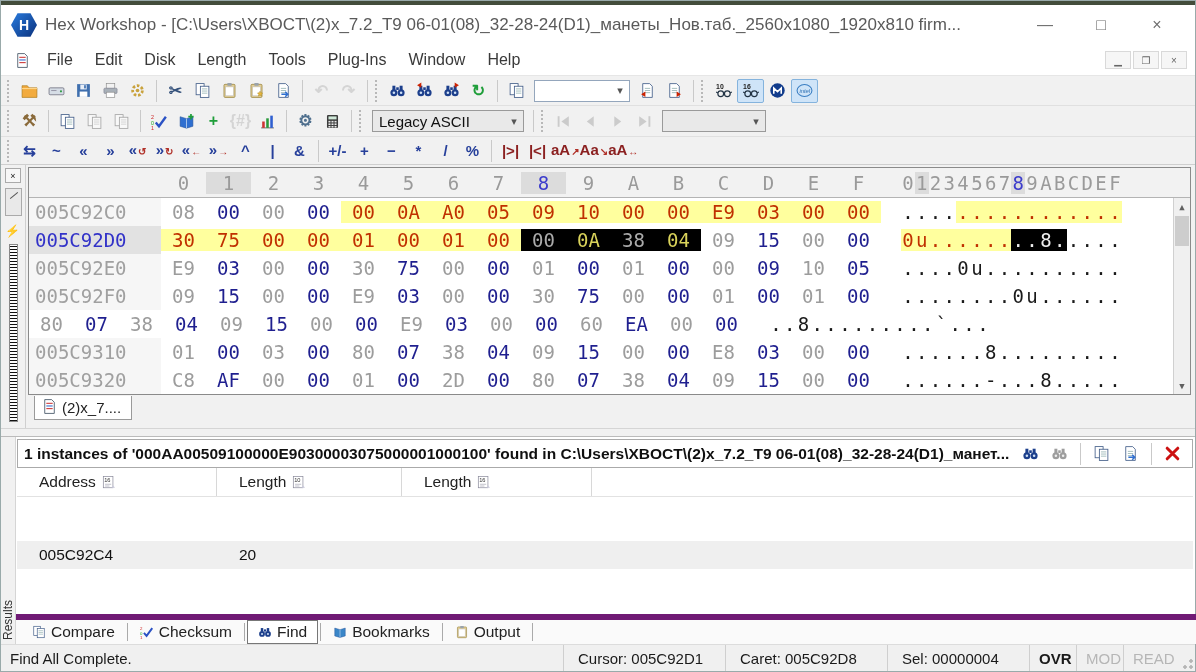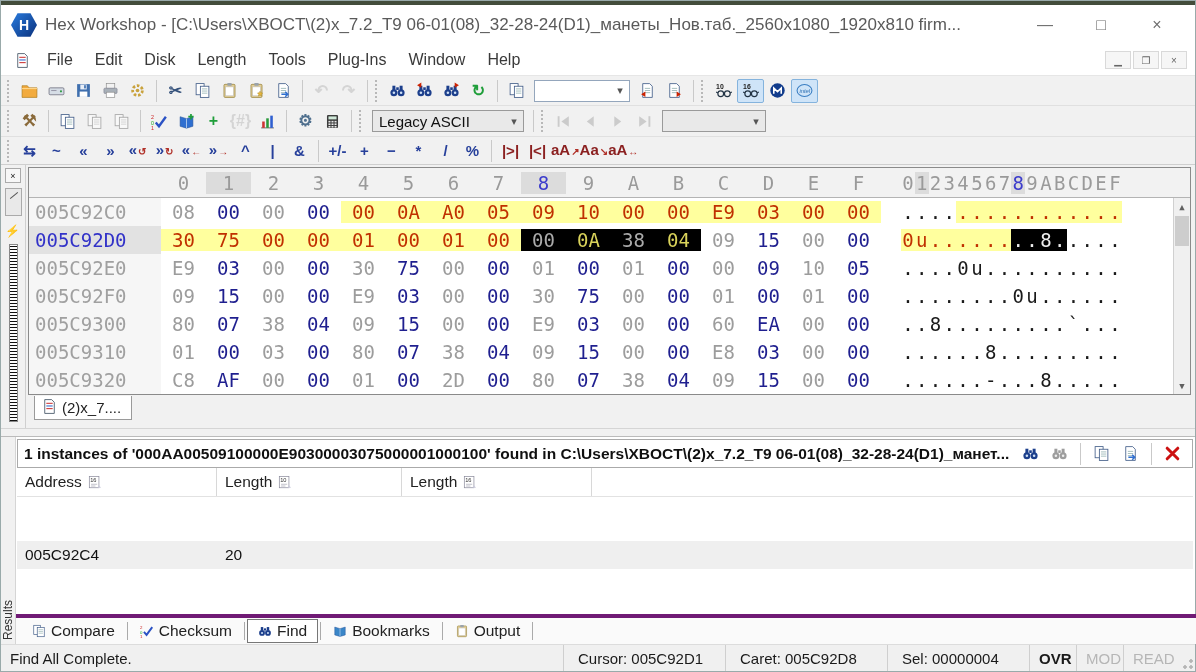--- a/index.html
+++ b/index.html
@@ -89,25 +89,25 @@
   .results { flex:1; display:flex; background:#fff; border-top:1px solid #bbb; }
   .resstrip { width:21px; background:#f1f1f1; border-right:1px solid #d5d5d5; display:flex; align-items:flex-end; justify-content:center; padding-bottom:4px; }
   .resstrip-label { writing-mode:vertical-rl; transform:rotate(180deg); font-size:12px; color:#333; }
   .resmain { flex:1; display:flex; flex-direction:column; }
   .reshdr { height:29px; border:1px solid #aaa; margin:2px 3px 0 1px; background:#fff; display:flex; align-items:center;
     padding:0 6px; font-size:15.5px; font-weight:bold; color:#101010; }
   .reshdr .htxt { white-space:nowrap; overflow:hidden; flex:1; }
   .reshdr .hicons { display:flex; align-items:center; gap:2px; margin-left:8px; }
   .restable { margin:0 3px 0 1px; }
   .rth { display:flex; height:29px; border-bottom:1px solid #e2e2e2; align-items:center; font-size:15.5px; color:#222; }
-  .rth .cell, .rtr .cell { padding-left:8px; display:flex; align-items:center; gap:6px; height:100%; border-right:1px solid #d8d8d8; }
+  .rth .cell, .rtr .cell { padding-left:22px; display:flex; align-items:center; gap:6px; height:100%; border-right:1px solid #d8d8d8; }
   .rtr { display:flex; height:28px; background:#efefef; align-items:center; font-size:15.5px; color:#111;margin-top:44px; }
   .rtr .cell { border-right:none; }
   .resfill { flex:1; }
-  .restabs { height:30px; display:flex; align-items:center; border-top:4px solid #701a75; background:#fafafa; padding-left:6px; font-size:15.5px; color:#222; }
+  .restabs { height:30px; display:flex; align-items:center; border-top:6px solid #701a75; background:#fafafa; padding-left:6px; font-size:15.5px; color:#222; }
   .rtab { display:flex; align-items:center; gap:5px; padding:3px 10px; }
   .rtab.active { background:#fff; border:1px solid #777; padding:2px 10px; }
   .rtsep { width:1px; height:18px; background:#aaa; margin:0 2px; }
 
   .statusbar { height:27px; background:#f0f0f0; border-top:1px solid #dcdcdc; display:flex; align-items:center; font-size:15px; color:#1a1a1a; }
   .statusbar .msg { flex:1; padding-left:9px; }
   .seg { border-left:1px solid #cfcfcf; height:100%; display:flex; align-items:center; padding-left:14px; }
   .seg.cursorw { width:162px; } .seg.caretw { width:162px; } .seg.selw { width:142px; }
   .seg.mode { width:47px; padding-left:9px; font-weight:bold; }
   .seg.mode.inactive { color:#b6b6b6; font-weight:normal; }
@@ -660,21 +660,20 @@
                 <span class="ac">0</span>
                 <span class="ac">u</span>
                 <span class="ac">.</span>
                 <span class="ac">.</span>
                 <span class="ac">.</span>
                 <span class="ac">.</span>
                 <span class="ac">.</span>
                 <span class="ac">.</span>
               </div>
               <div class="hexrow">
-                <span class="addr">005C9300</span>
                 <span class="b e">80</span>
                 <span class="b o">07</span>
                 <span class="b e">38</span>
                 <span class="b o">04</span>
                 <span class="b e">09</span>
                 <span class="b o">15</span>
                 <span class="b e">00</span>
                 <span class="b o">00</span>
                 <span class="b e">E9</span>
                 <span class="b o">03</span>

